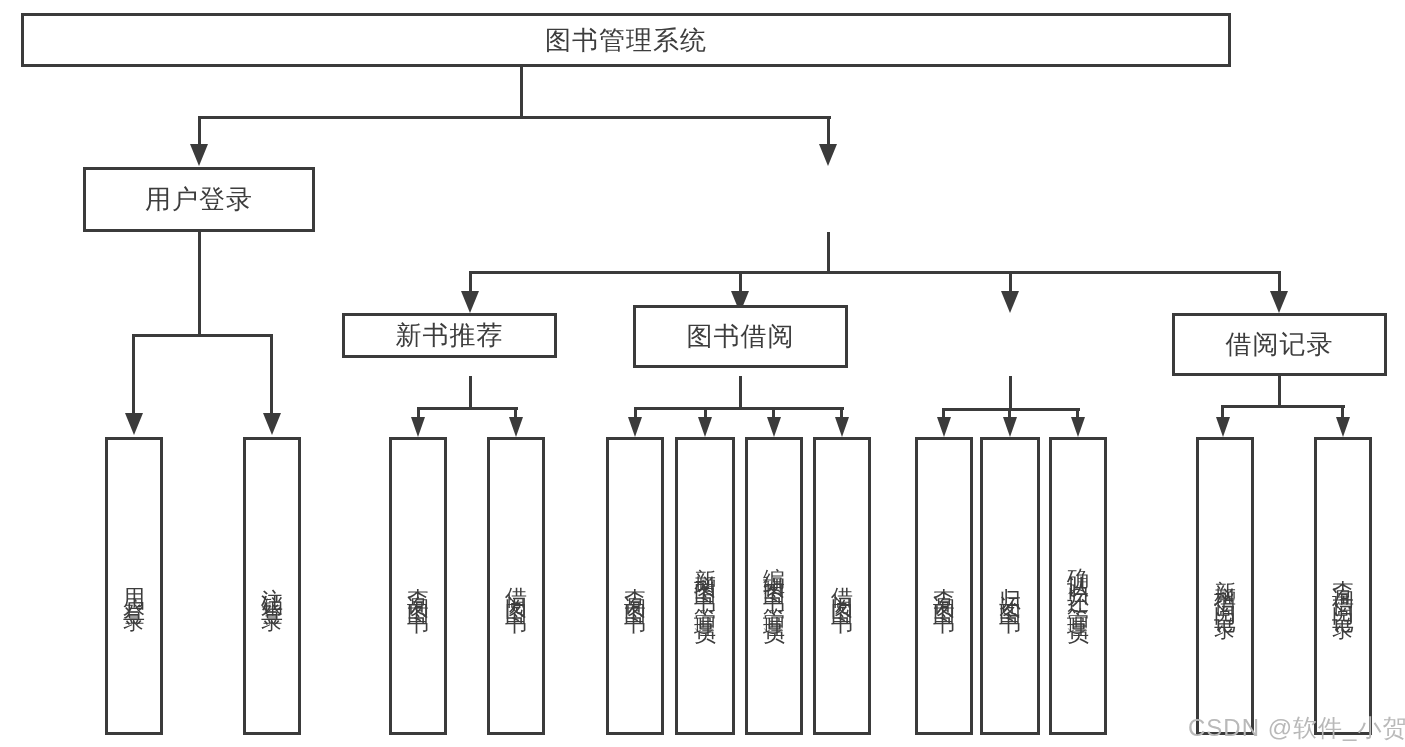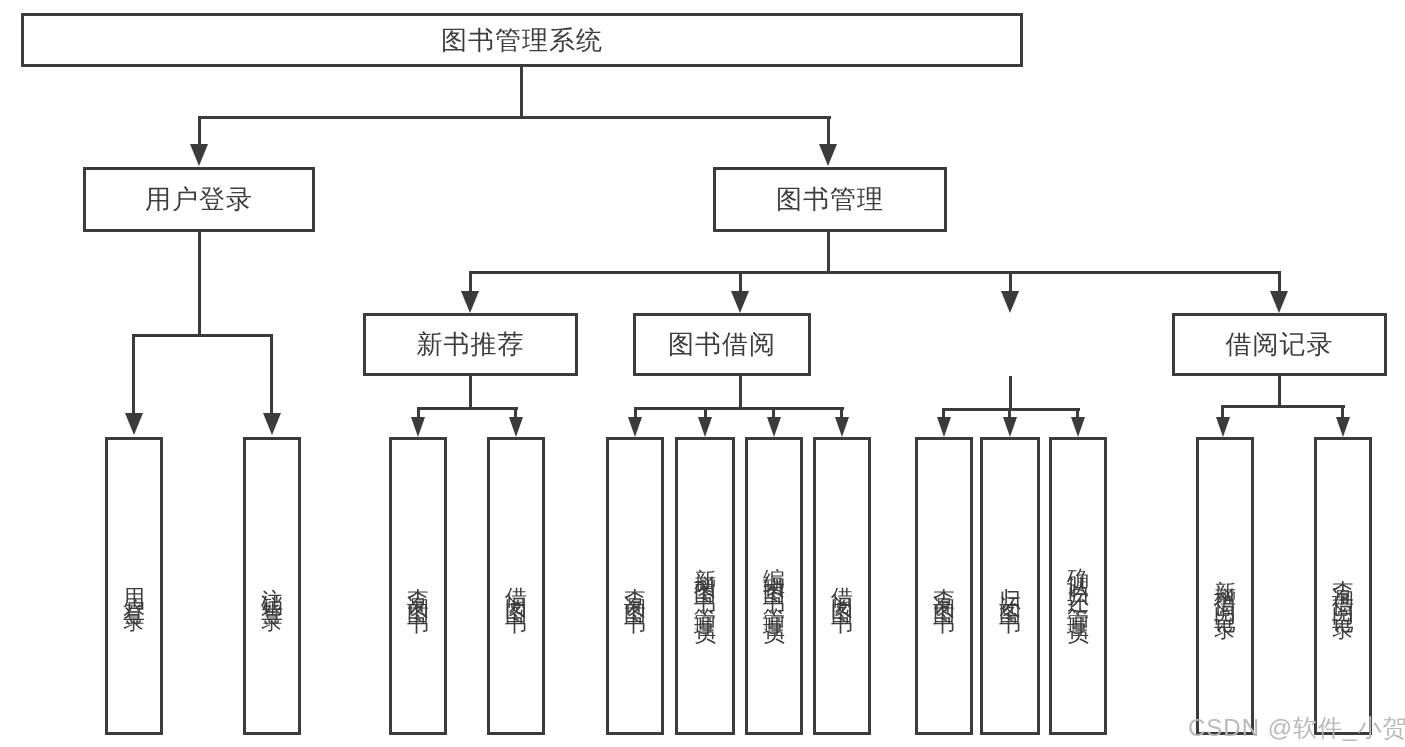--- a/index.html
+++ b/index.html
@@ -19,52 +19,51 @@
       border-top:22px solid #3b3b3b;}
   .ah.sm{border-left-width:7px;border-right-width:7px;border-top-width:20px;}
   .wm{position:absolute;left:1188px;top:712px;font-size:24px;color:#b9b9b9;
       letter-spacing:1px;z-index:5;white-space:nowrap;}
 </style>
 </head>
 <body>
 
 <div id="canvas">
 
-  <div class="box hlabel" style="left:21px;top:13px;width:1002px;height:54px;">图书管理系统</div>
+  <div class="box hlabel" style="left:21px;top:13px;width:1210px;height:54px;">图书管理系统</div>
 
   <div class="ln" style="left:520px;top:66px;width:3px;height:53px;"></div>
   <div class="ln" style="left:198px;top:116px;width:633px;height:3px;"></div>
   <div class="ln" style="left:198px;top:116px;width:3px;height:30px;"></div>
   <div class="ln" style="left:827px;top:116px;width:3px;height:30px;"></div>
   <div class="ah" style="left:190px;top:144px;"></div>
   <div class="ah" style="left:819px;top:144px;"></div>
 
   <div class="box hlabel" style="left:83px;top:167px;width:232px;height:65px;">用户登录</div>
-  <div class="box hlabel" style="left:713px;top:167px;width:234px;height:65px;">图书管理</div>
 
   <div class="ln" style="left:198px;top:230px;width:3px;height:106px;"></div>
   <div class="ln" style="left:132px;top:334px;width:141px;height:3px;"></div>
   <div class="ln" style="left:132px;top:334px;width:3px;height:80px;"></div>
   <div class="ln" style="left:270px;top:334px;width:3px;height:80px;"></div>
   <div class="ah" style="left:125px;top:413px;"></div>
   <div class="ah" style="left:263px;top:413px;"></div>
 
   <div class="ln" style="left:827px;top:232px;width:3px;height:42px;"></div>
   <div class="ln" style="left:469px;top:271px;width:812px;height:3px;"></div>
   <div class="ln" style="left:469px;top:271px;width:3px;height:22px;"></div>
   <div class="ln" style="left:739px;top:271px;width:3px;height:22px;"></div>
   <div class="ln" style="left:1009px;top:271px;width:3px;height:22px;"></div>
   <div class="ln" style="left:1278px;top:271px;width:3px;height:22px;"></div>
   <div class="ah" style="left:461px;top:291px;"></div>
   <div class="ah" style="left:731px;top:291px;"></div>
   <div class="ah" style="left:1001px;top:291px;"></div>
   <div class="ah" style="left:1270px;top:291px;"></div>
 
-  <div class="box hlabel" style="left:363px;top:313px;width:215px;height:63px;">新书推荐</div>
-  <div class="box hlabel" style="left:633px;top:313px;width:178px;height:63px;">图书借阅</div>
+  <div class="box hlabel" style="left:342px;top:313px;width:215px;height:45px;">新书推荐</div>
+  <div class="box hlabel" style="left:633px;top:305px;width:215px;height:63px;">图书借阅</div>
   <div class="box hlabel" style="left:1172px;top:313px;width:215px;height:63px;">借阅记录</div>
 
   <div class="ln" style="left:469px;top:376px;width:3px;height:33px;"></div>
   <div class="ln" style="left:417px;top:407px;width:101px;height:3px;"></div>
   <div class="ln" style="left:417px;top:407px;width:3px;height:12px;"></div>
   <div class="ln" style="left:514px;top:407px;width:3px;height:12px;"></div>
   <div class="ah sm" style="left:411px;top:417px;"></div>
   <div class="ah sm" style="left:509px;top:417px;"></div>
 
   <div class="ln" style="left:739px;top:376px;width:3px;height:33px;"></div>

